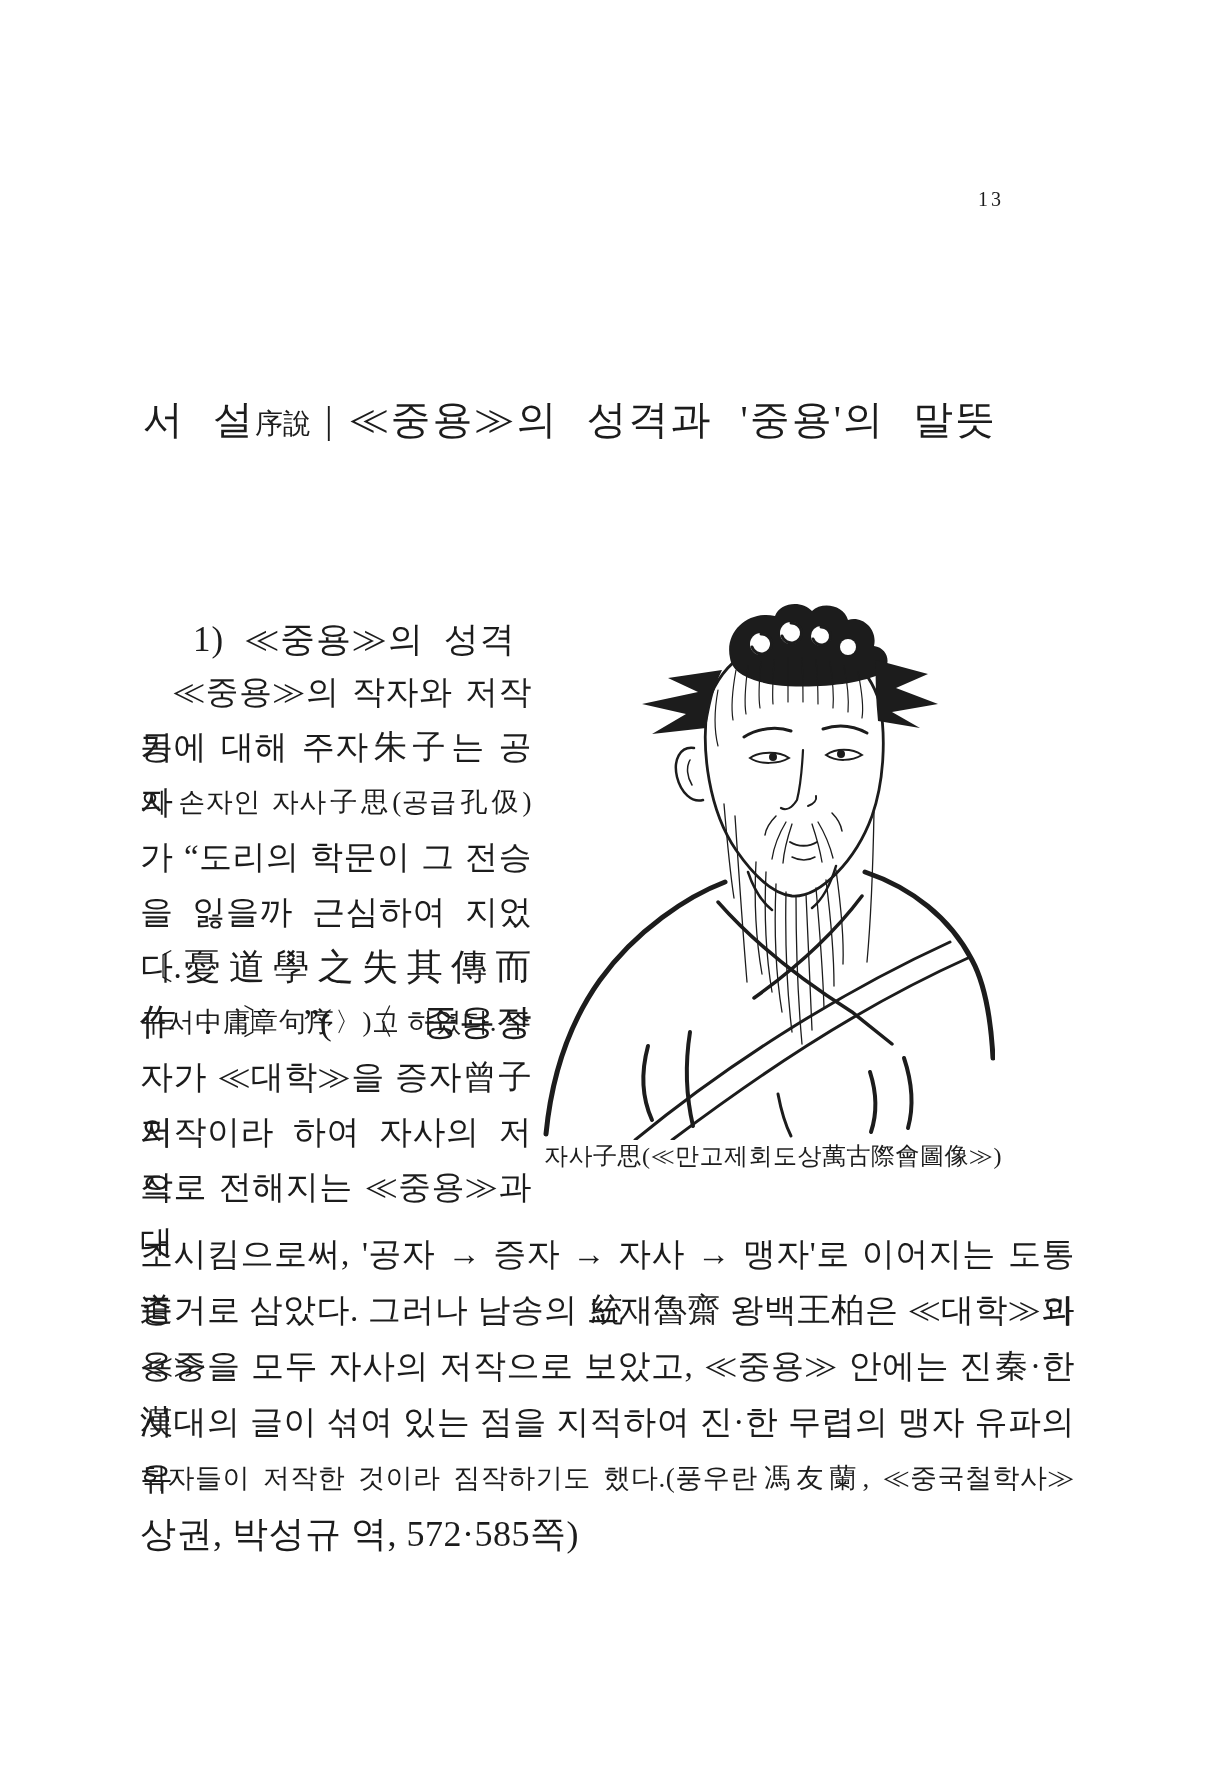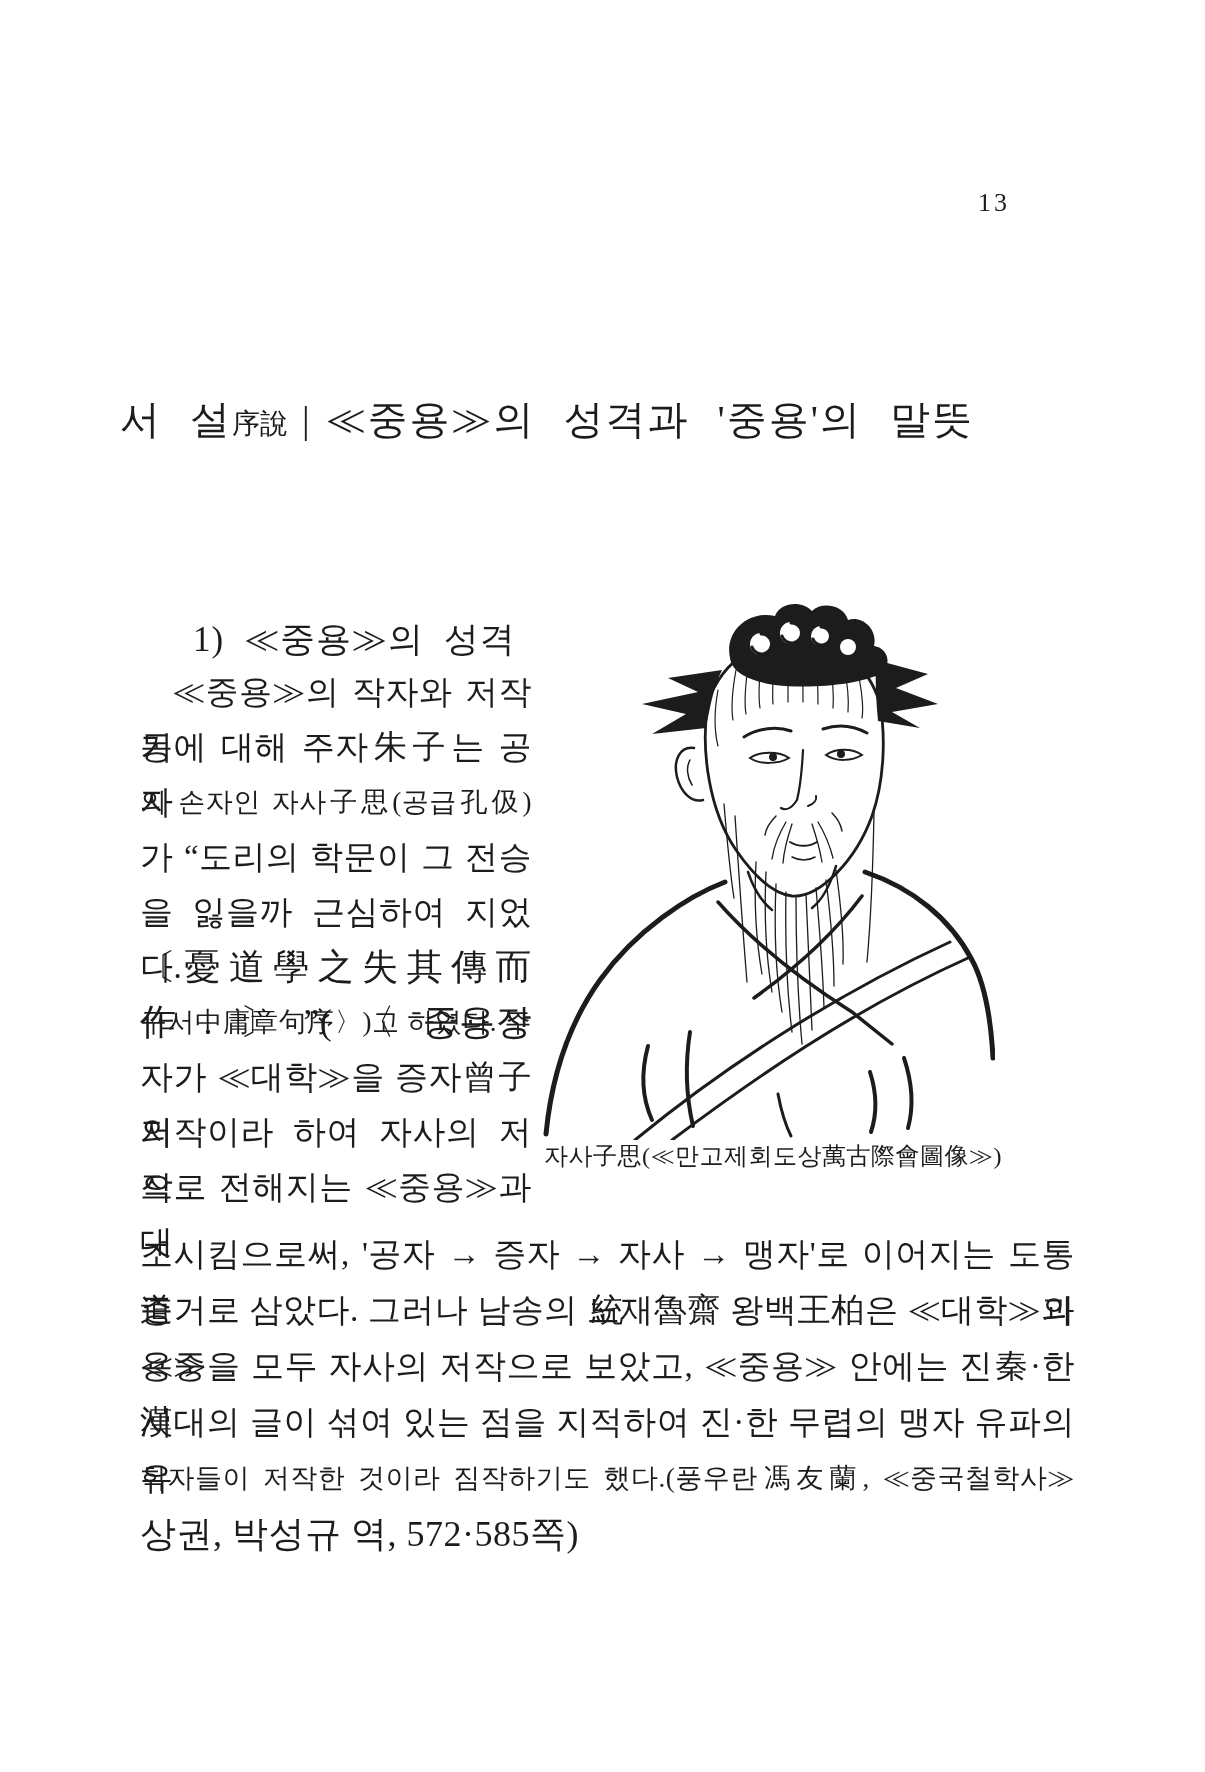--- a/index.html
+++ b/index.html
@@ -4,25 +4,25 @@
 <style>
   * { margin:0; padding:0; box-sizing:border-box; }
   html,body { background:#ffffff; }
   body {
     width:1205px; height:1772px; position:relative; overflow:hidden;
     font-family:"Liberation Serif","DejaVu Serif",serif;
     color:var(--ink,#1c1c1c);
   }
   .page-number {
     position:absolute; left:978px; top:188px;
-    font-size:26px; letter-spacing:3px;
+    font-size:20px; letter-spacing:3px;
   }
   .title {
     position:absolute; left:120px; top:392px; width:900px;
-    text-align:left; white-space:nowrap; font-weight:400;
+    text-align:center; white-space:nowrap; font-weight:400;
     font-size:40px; letter-spacing:2px; word-spacing:16px;
   }
   .title .hanja-sub { font-size:28px; letter-spacing:0; }
   .title .sep { padding:0 14px; font-size:38px; }
   .section-heading {
     position:absolute; left:193px; top:586px;
     font-size:35px; font-weight:400; letter-spacing:1px; word-spacing:10px;
     white-space:nowrap;
     margin-top:30px;
   }

